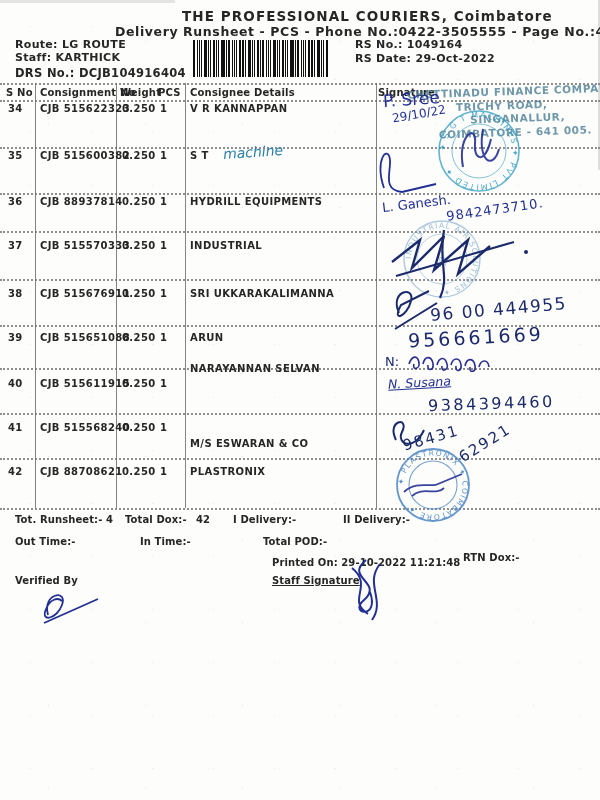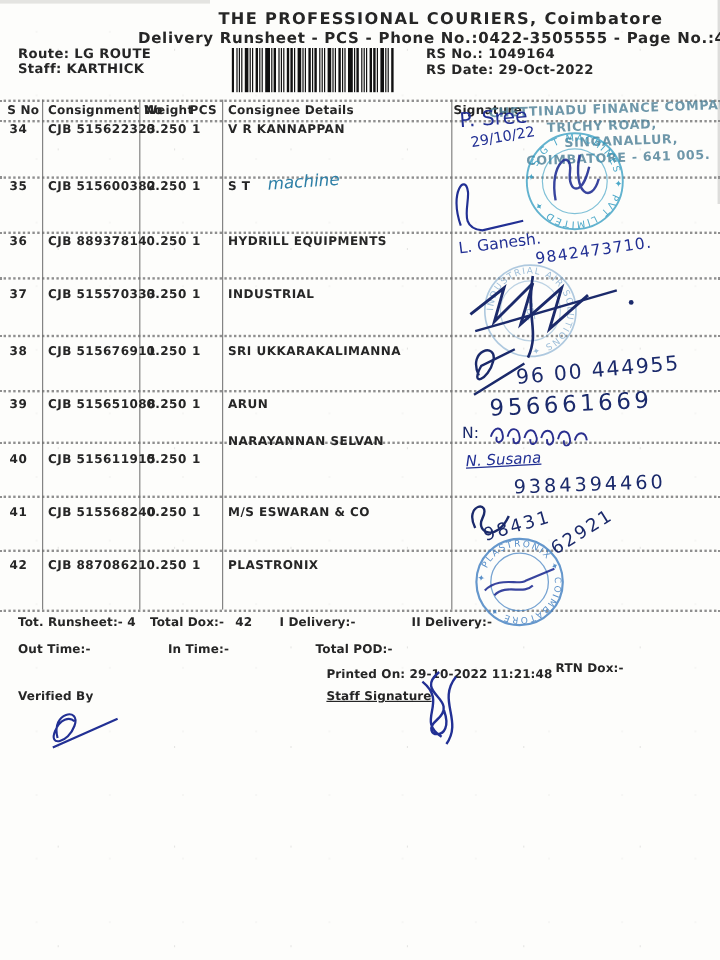--- a/index.html
+++ b/index.html
@@ -37,20 +37,21 @@
 
 <div class="page">
 
   <div class="edge-top"></div>
   <div class="edge-right"></div>
 
   <div class="t hdr1" style="left:182px;top:8px;">THE PROFESSIONAL COURIERS, Coimbatore</div>
   <div class="t hdr2" style="left:115px;top:24px;">Delivery Runsheet - PCS - Phone No.:0422-3505555 - Page No.:4</div>
   <div class="t meta" style="left:15px;top:38px;">Route: LG ROUTE</div>
   <div class="t meta" style="left:15px;top:51px;">Staff: KARTHICK</div>
+  <div class="t meta" style="left:15px;top:66px;font-size:11.5px;">DRS No.: DCJB104916404</div>
   <div class="t meta" style="left:355px;top:38px;">RS No.: 1049164</div>
   <div class="t meta" style="left:355px;top:52px;">RS Date: 29-Oct-2022</div>
 
   <svg id="barcode" style="position:absolute;left:193px;top:40px;" width="137" height="37">
       <rect x="0" y="0" width="2" height="37" fill="#111"></rect>
       <rect x="4" y="0" width="1" height="37" fill="#111"></rect>
       <rect x="6" y="0" width="1" height="37" fill="#111"></rect>
       <rect x="8" y="0" width="1" height="37" fill="#111"></rect>
       <rect x="11" y="0" width="3" height="37" fill="#111"></rect>
       <rect x="15" y="0" width="1" height="37" fill="#111"></rect>
@@ -175,21 +176,21 @@
     <div class="t cell" style="left:122px;top:378px;">0.250</div>
     <div class="t cell" style="left:160px;top:378px;">1</div>
     <div class="t cell" style="left:190px;top:363px;">NARAYANNAN SELVAN</div>
   </div>
 
   <div>
     <div class="t cell" style="left:8px;top:422px;">41</div>
     <div class="t cell" style="left:40px;top:422px;">CJB 515568240</div>
     <div class="t cell" style="left:122px;top:422px;">0.250</div>
     <div class="t cell" style="left:160px;top:422px;">1</div>
-    <div class="t cell" style="left:190px;top:422px;text-align:center;">M/S ESWARAN &amp; CO</div>
+    <div class="t cell" style="left:190px;top:438px;text-align:center;">M/S ESWARAN &amp; CO</div>
   </div>
 
   <div>
     <div class="t cell" style="left:8px;top:466px;">42</div>
     <div class="t cell" style="left:40px;top:466px;">CJB 88708621</div>
     <div class="t cell" style="left:122px;top:466px;">0.250</div>
     <div class="t cell" style="left:160px;top:466px;">1</div>
     <div class="t cell" style="left:190px;top:466px;">PLASTRONIX</div>
   </div>
 

